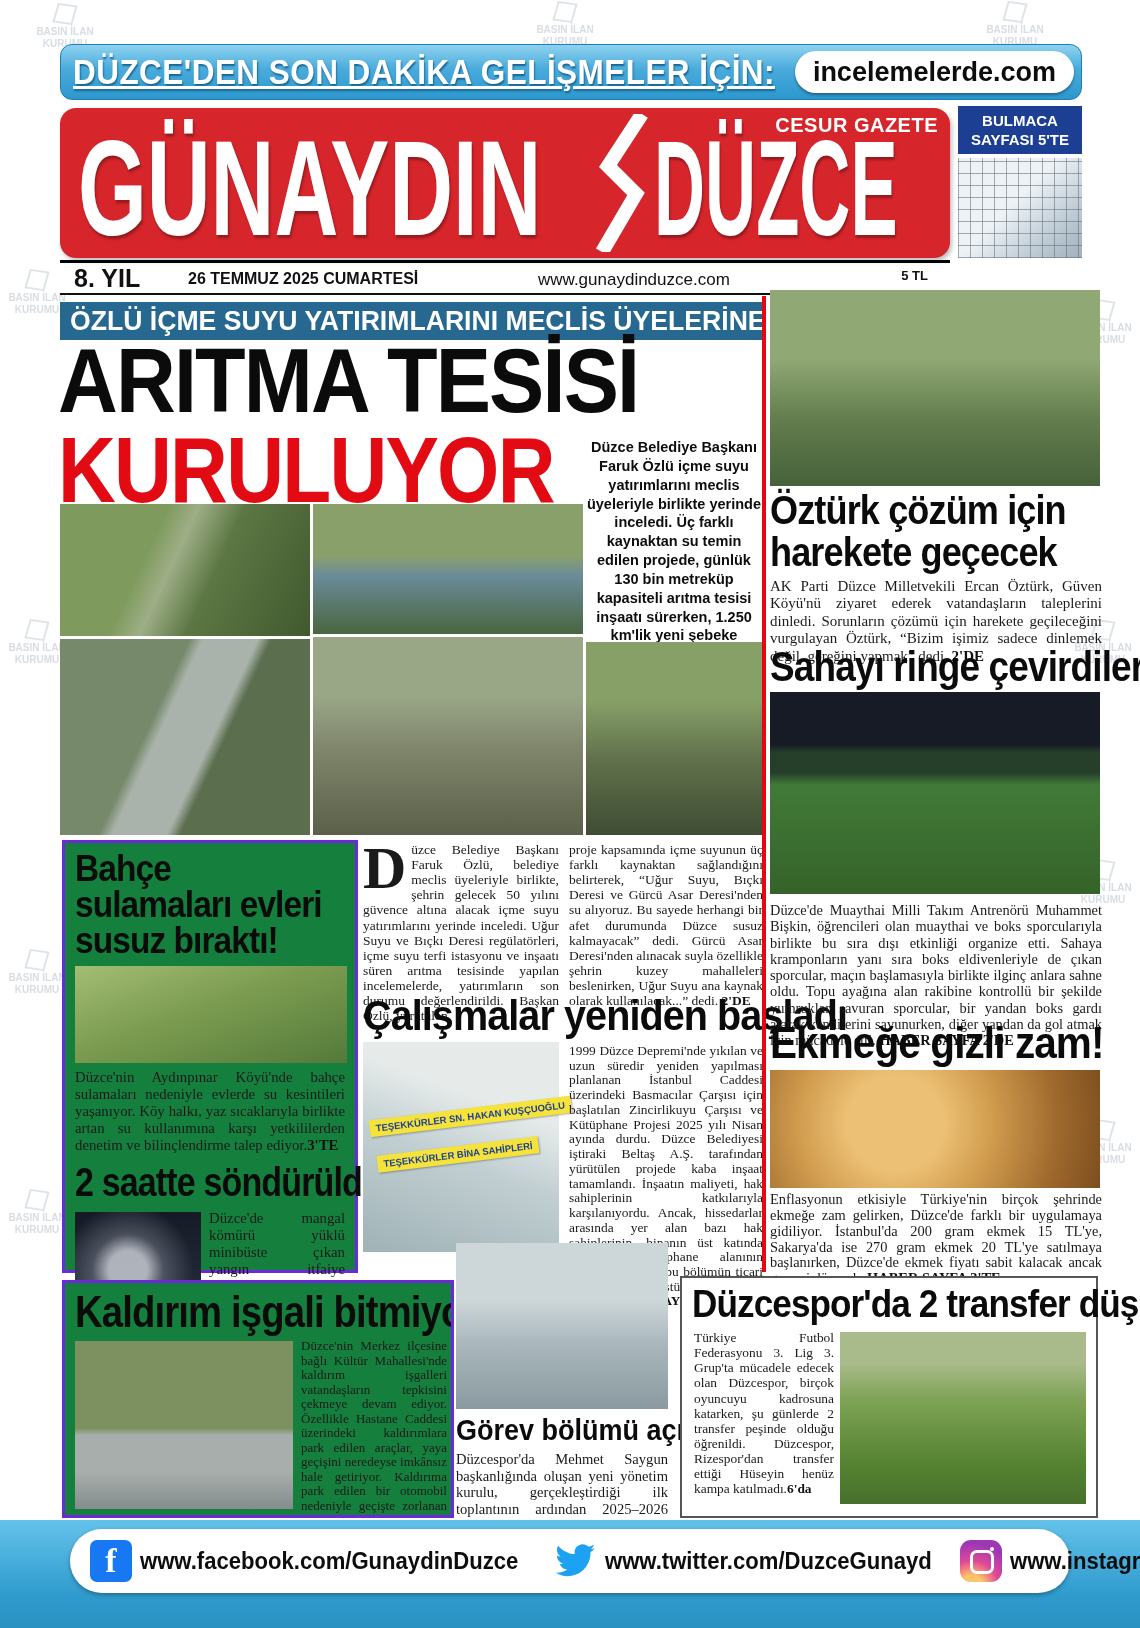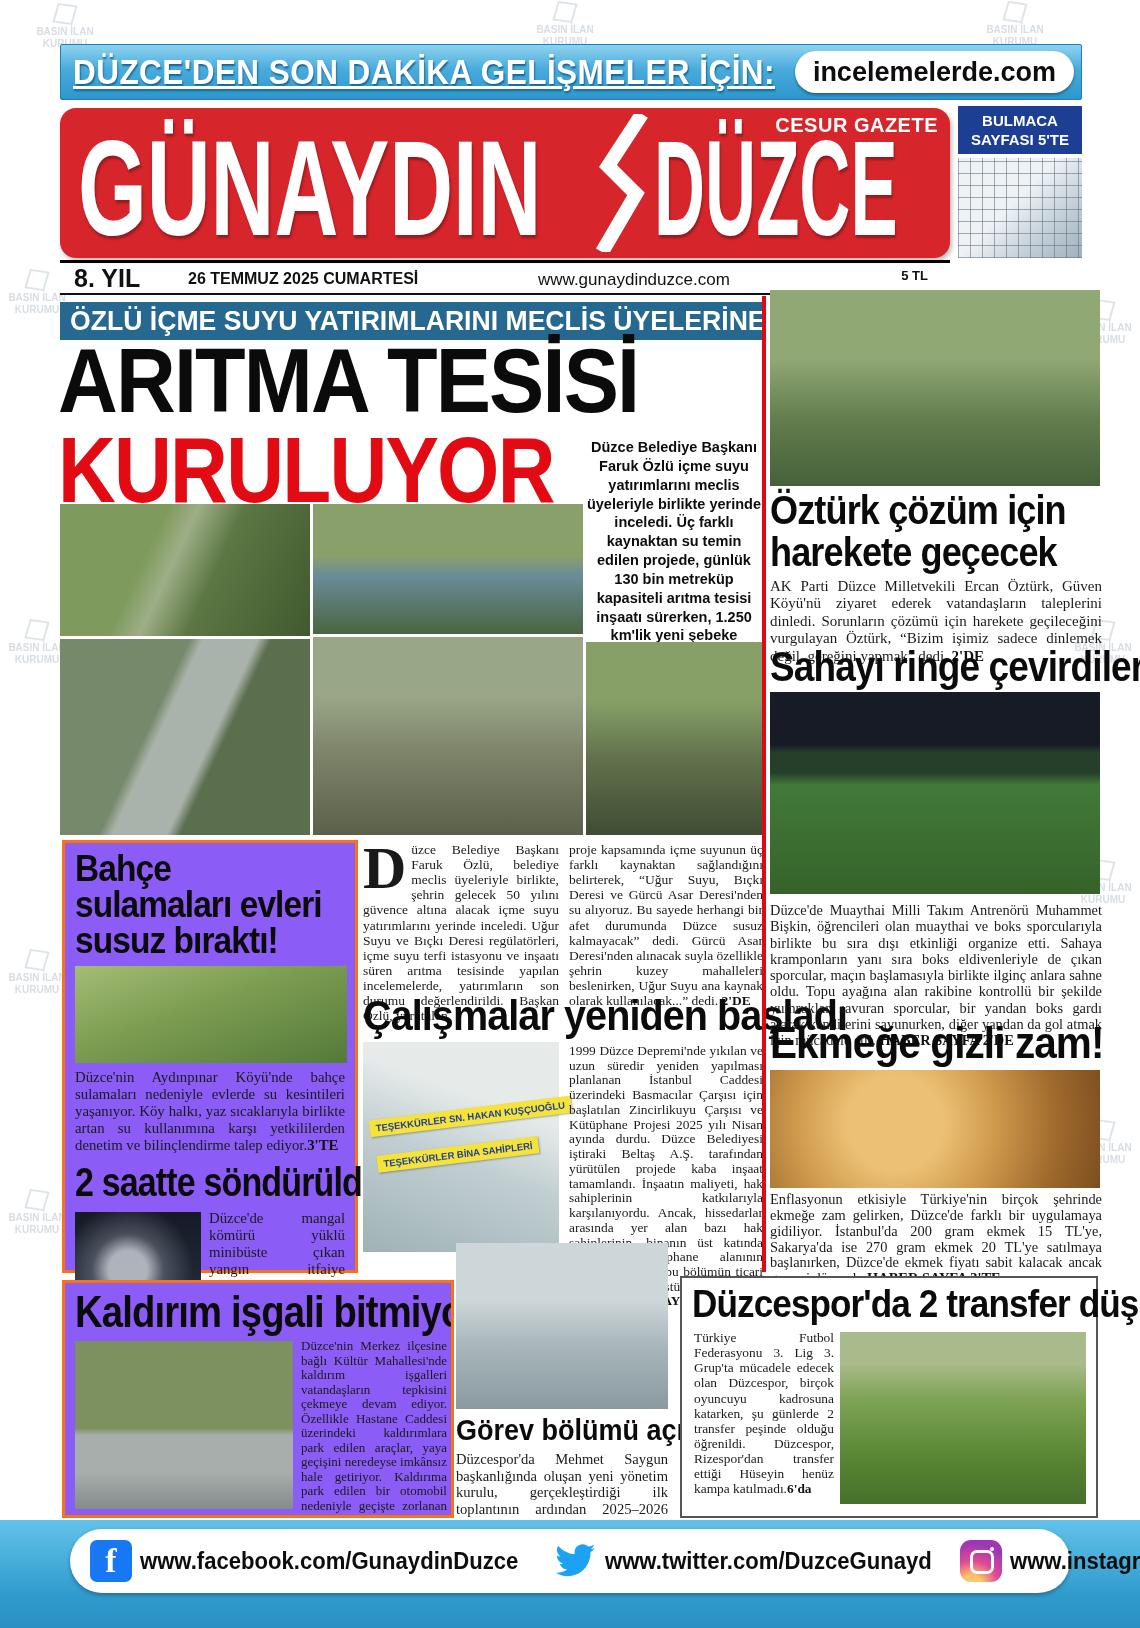--- a/index.html
+++ b/index.html
@@ -4,21 +4,21 @@
 <style>
   html,body{margin:0;padding:0;background:#e9e9e9;}
   #page{position:relative;width:1140px;height:1628px;margin:0 auto;background:#ffffff;
         font-family:"Liberation Sans",sans-serif;overflow:hidden;}
   .abs{position:absolute;}
   
   .wm{position:absolute;width:70px;text-align:center;color:#b7c2cc;opacity:.55;
       font-size:10px;font-weight:bold;line-height:1.15;z-index:0;pointer-events:none;}
   .wm::before{content:"";display:block;width:16px;height:16px;border:2px solid #c3ced6;margin:0 auto 2px auto;transform:rotate(8deg) skewX(-8deg);}
   
-  .top-banner{left:60px;top:44px;width:1020px;height:54px;border-radius:2px;z-index:2;
+  .top-banner{left:60px;top:44px;width:1020px;height:54px;border-radius:12px;z-index:2;
      background:linear-gradient(180deg,#8ed2ef 0%,#49abdc 45%,#2d97cd 100%);
      border:1px solid #1d7fb5;}
   .top-banner .txt{position:absolute;left:12px;top:7px;font-size:35px;font-weight:bold;color:#fff;
      text-decoration:underline;letter-spacing:.5px;transform:scaleX(.9);transform-origin:left center;
      text-shadow:1px 2px 2px #17658f;white-space:nowrap;}
   .site-pill{position:absolute;right:7px;top:6px;height:42px;line-height:42px;border-radius:22px;
      background:#fff;padding:0 18px;font-size:27px;font-weight:bold;color:#0d0d0d;box-shadow:0 2px 3px rgba(0,0,0,.35);}
   
   .mast-red{left:60px;top:108px;width:890px;height:150px;background:#d6252b;border-radius:16px;z-index:2;
      box-shadow:2px 3px 4px rgba(0,0,0,.25);}
@@ -54,21 +54,21 @@
      text-align:center;line-height:1.3;}
   
   .serif{font-family:"Liberation Serif",serif;color:#1a1a1a;text-align:justify;}
   .mainbody{left:363px;top:842px;width:400px;height:152px;z-index:2;}
   .col{position:absolute;top:0;font-size:13.5px;line-height:1.12;}
   .colA{left:0;width:196px;}
   .colB{left:206px;width:194px;}
   .dropcap{float:left;font-size:60px;line-height:.82;font-weight:bold;margin:2px 5px 0 0;font-family:"Liberation Serif",serif;}
   .ref{font-weight:bold;color:#111;font-family:"Liberation Serif",serif;}
   
-  .bluebox{border:3px solid #f97316;background:#8b5cf6;box-sizing:border-box;z-index:2;}
+  .bluebox{border:3px solid #6d28d9;background:#15803d;box-sizing:border-box;z-index:2;}
   .box-bahce{left:62px;top:840px;width:296px;height:433px;padding:8px 10px;}
   .h-bahce{font-size:36px;line-height:1.0;letter-spacing:-1px;transform:scaleX(.93);transform-origin:left top;white-space:normal;}
   .ph-garden{position:relative;width:272px;height:97px;margin:7px 0 6px 0;
      background:linear-gradient(160deg,#a3bd74 0%,#7b9c50 45%,#54793a 100%);}
   .smallbody{font-size:14.8px;line-height:1.15;}
   .h-yangin{font-size:40px;line-height:1.0;letter-spacing:-1px;transform:scaleX(.85);transform-origin:left top;margin-top:8px;white-space:nowrap;}
   .yangin-wrap{margin-top:8px;}
   .ph-fire{position:relative;float:left;width:126px;height:152px;margin:2px 8px 2px 0;
      background:radial-gradient(circle at 42% 38%,rgba(210,214,222,.8) 0 16%,rgba(160,166,178,.35) 30%,transparent 55%),
        linear-gradient(180deg,#151a26 0%,#232a38 55%,#343b49 100%);}

